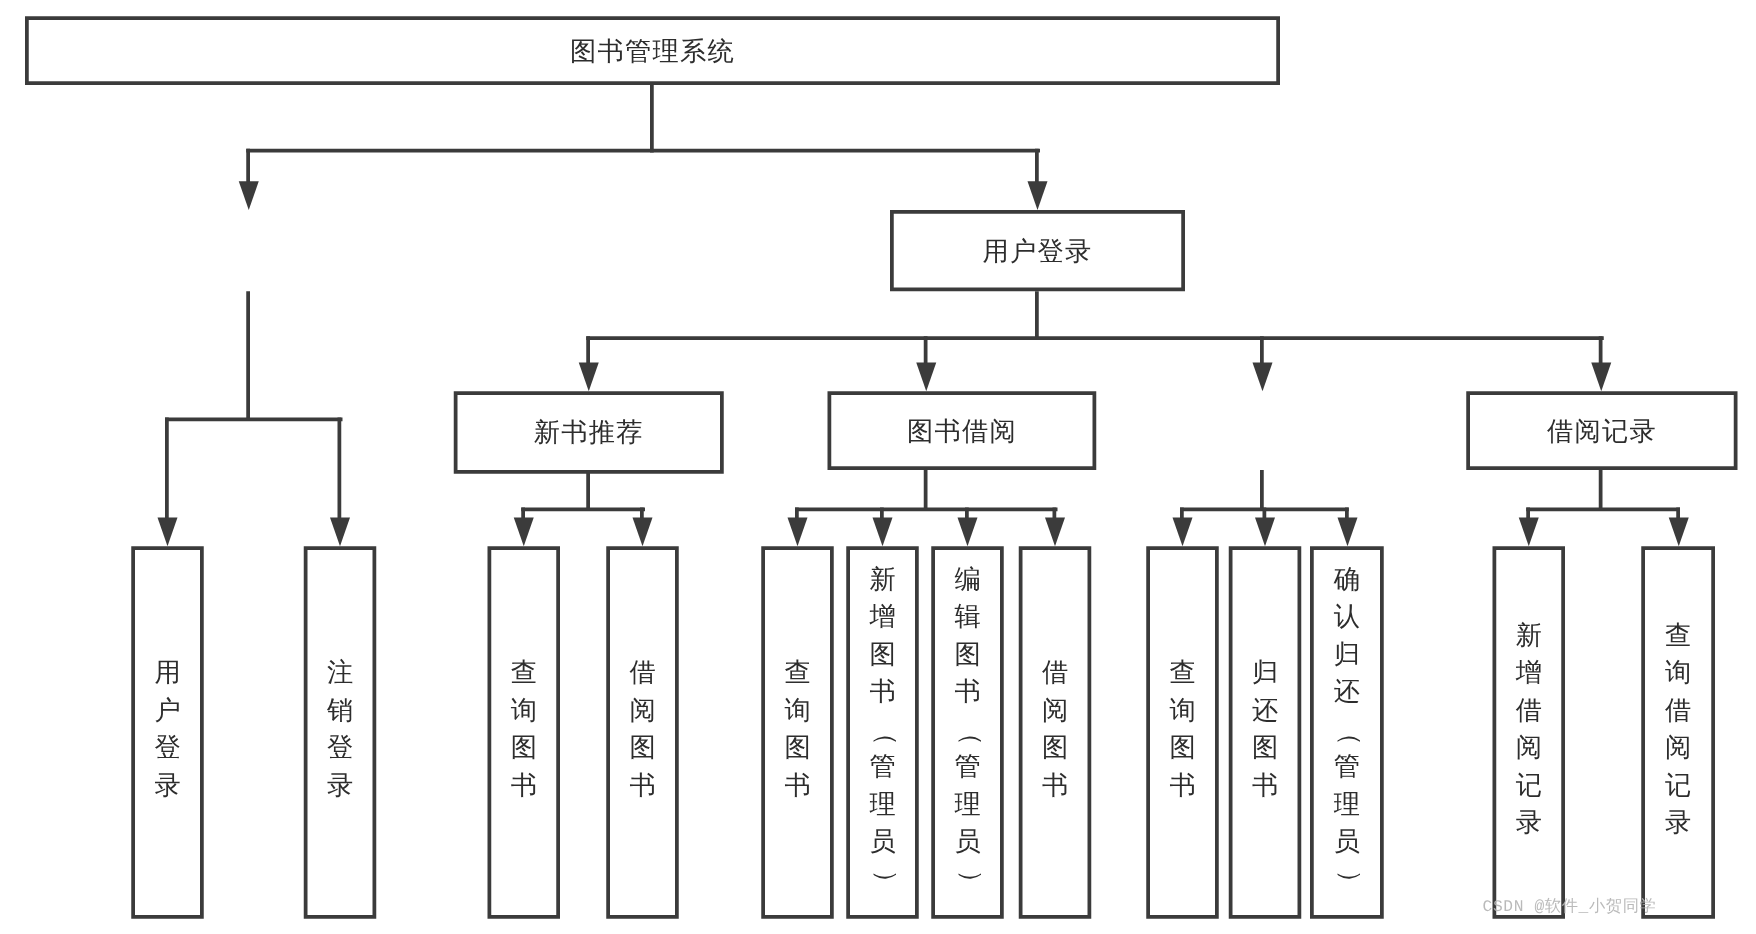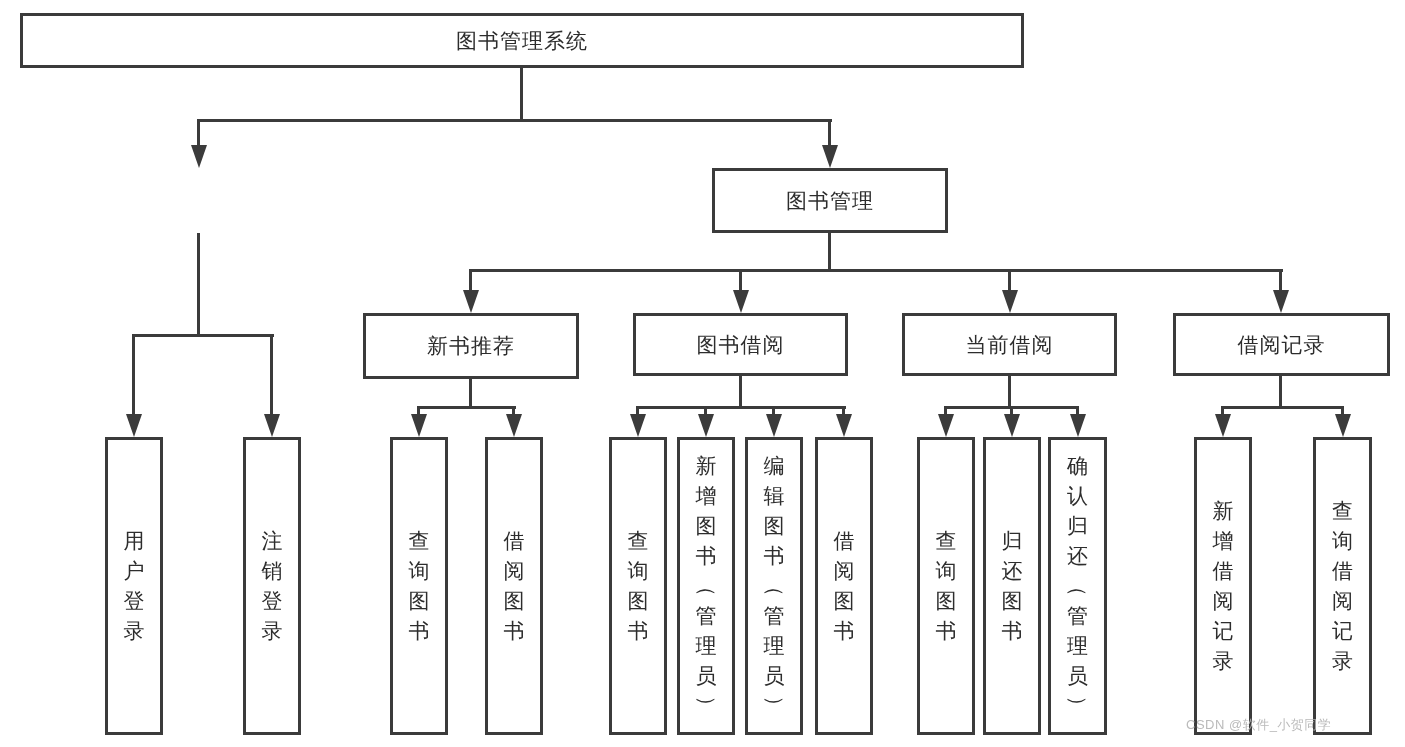--- a/index.html
+++ b/index.html
@@ -1,18 +1,18 @@
 <!DOCTYPE html>
 <html style="--line: #3b3b3b; --text: #2d2d2d; --bg: #ffffff; --wm: #b5b5b5;"><head>
 <meta charset="utf-8">
 <style>
   html,body{margin:0;padding:0;background:#fff;}
   .stage{
     position:relative;width:1405px;height:747px;background:var(--bg,#fff);
-    font-family:Liberation Sans, sans-serif;color:var(--text,#2d2d2d);
+    font-family:Liberation Mono, monospace;color:var(--text,#2d2d2d);
     overflow:hidden;
   }
   .box{
     position:absolute;box-sizing:border-box;background:#fff;
     border:3px solid var(--line,#3b3b3b);
     display:flex;align-items:center;justify-content:center;
     font-size:21px;letter-spacing:1px;white-space:nowrap;
   }
   .vbox{
     flex-direction:column;letter-spacing:0;white-space:normal;
@@ -40,43 +40,42 @@
 
   <div class="box" style="left:20px;top:13px;width:1004px;height:55px">图书管理系统</div>
 
   <div class="v" style="left:520px;top:68px;height:54px"></div>
   <div class="h" style="left:197px;top:119px;width:635px"></div>
   <div class="v" style="left:197px;top:119px;height:28px"></div>
   <div class="v" style="left:828px;top:119px;height:28px"></div>
   <div class="arrow" style="left:191px;top:145px"></div>
   <div class="arrow" style="left:822px;top:145px"></div>
 
-  <div class="box" style="left:712px;top:168px;width:236px;height:65px">图书管理</div>
+  <div class="box" style="left:712px;top:168px;width:236px;height:65px">用户登录</div>
 
   <div class="v" style="left:197px;top:233px;height:103px"></div>
   <div class="h" style="left:132px;top:334px;width:142px"></div>
   <div class="v" style="left:132px;top:334px;height:82px"></div>
   <div class="v" style="left:270px;top:334px;height:82px"></div>
   <div class="arrow" style="left:126px;top:414px"></div>
   <div class="arrow" style="left:264px;top:414px"></div>
 
   <div class="v" style="left:828px;top:233px;height:39px"></div>
   <div class="h" style="left:469px;top:269px;width:814px"></div>
   <div class="v" style="left:469px;top:269px;height:23px"></div>
   <div class="v" style="left:739px;top:269px;height:23px"></div>
   <div class="v" style="left:1008px;top:269px;height:23px"></div>
   <div class="v" style="left:1279px;top:269px;height:23px"></div>
   <div class="arrow" style="left:463px;top:290px"></div>
   <div class="arrow" style="left:733px;top:290px"></div>
   <div class="arrow" style="left:1002px;top:290px"></div>
   <div class="arrow" style="left:1273px;top:290px"></div>
 
   <div class="box" style="left:363px;top:313px;width:216px;height:66px">新书推荐</div>
-  <div class="box" style="left:633px;top:313px;width:215px;height:63px">图书借阅</div>
-  <div class="box" style="left:902px;top:313px;width:215px;height:63px">当前借阅</div>
+  <div class="box" style="left:662px;top:313px;width:215px;height:63px">图书借阅</div>
   <div class="box" style="left:1173px;top:313px;width:217px;height:63px">借阅记录</div>
 
   <div class="v" style="left:469px;top:376px;height:32px"></div>
   <div class="h" style="left:417px;top:406px;width:99px"></div>
   <div class="v" style="left:417px;top:406px;height:10px"></div>
   <div class="v" style="left:512px;top:406px;height:10px"></div>
   <div class="arrow" style="left:411px;top:414px"></div>
   <div class="arrow" style="left:506px;top:414px"></div>
 
   <div class="v" style="left:739px;top:376px;height:32px"></div>

